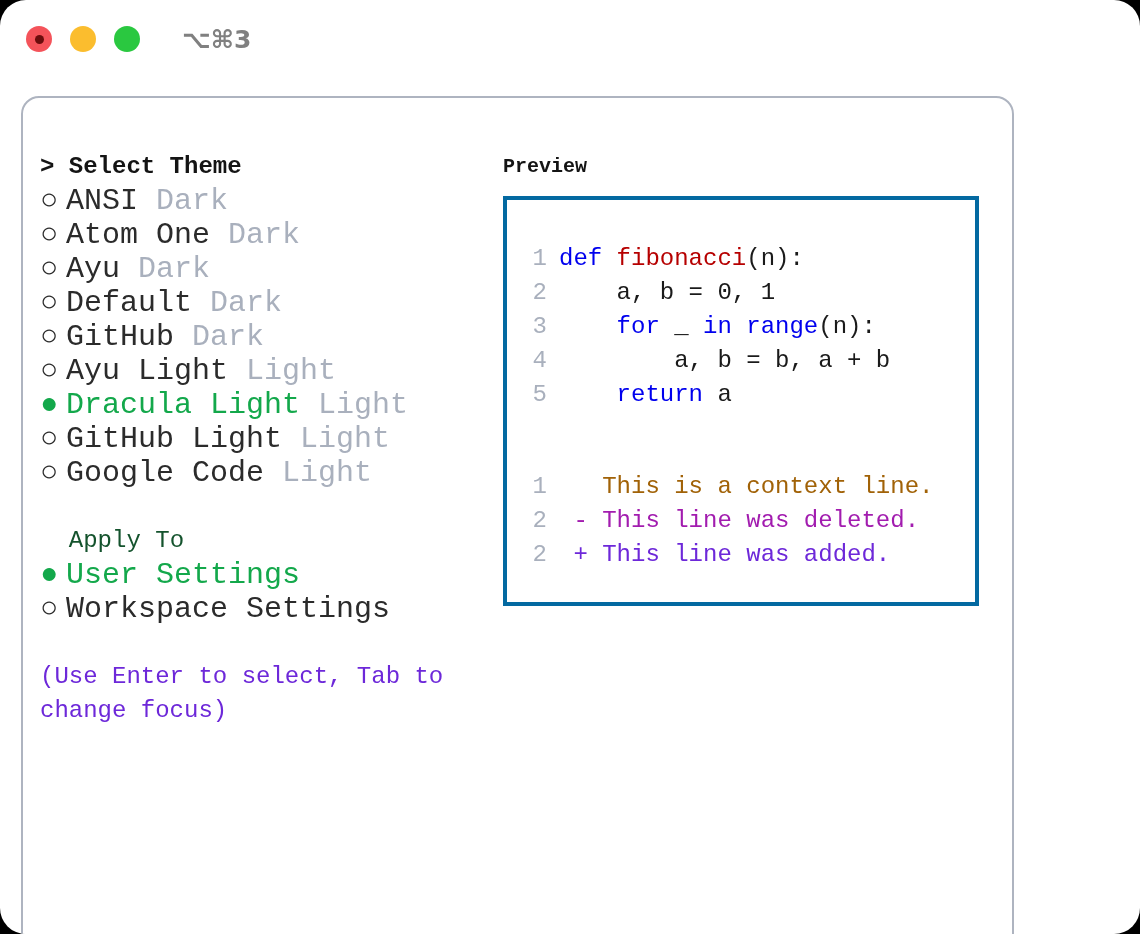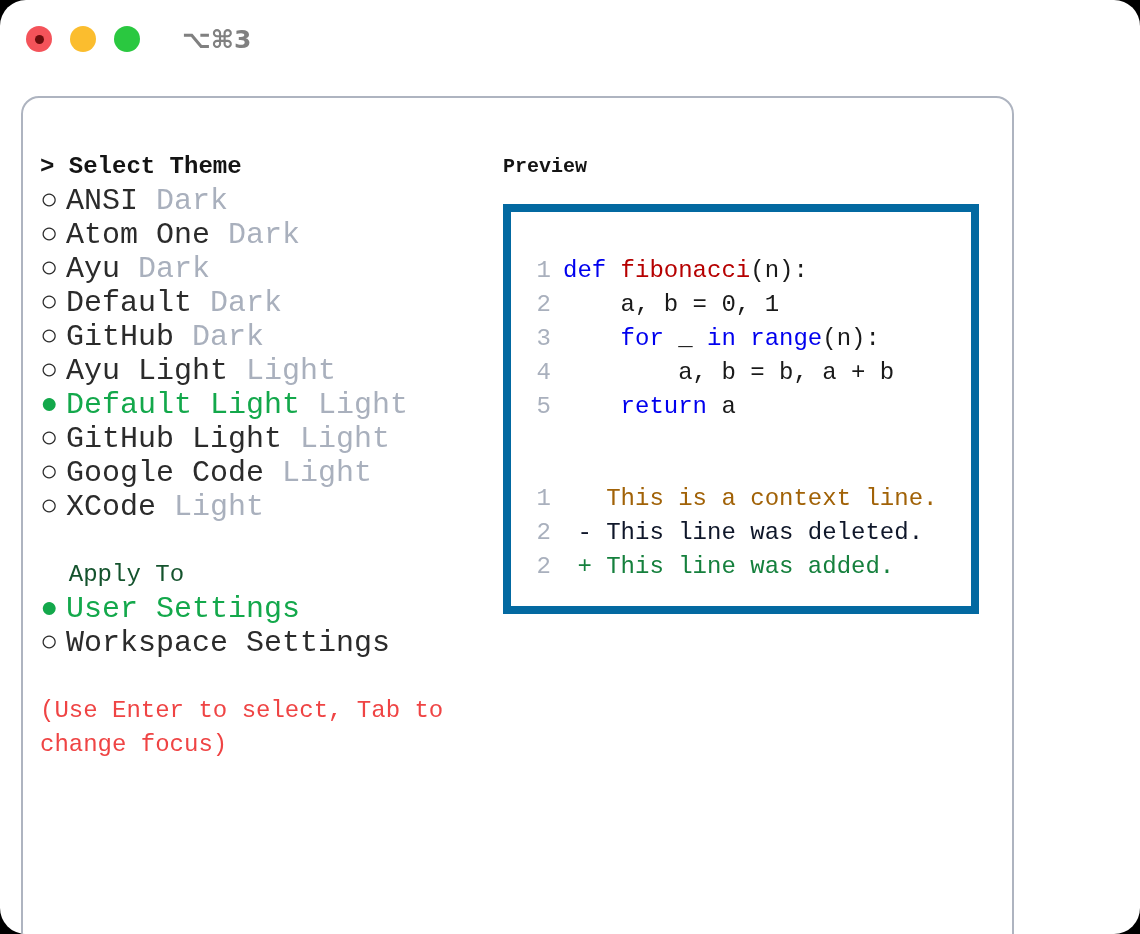--- a/index.html
+++ b/index.html
@@ -122,44 +122,44 @@
     color: #14532d;
     white-space: pre;
     display: block;
   }
   .spacer-line {
     height: 34px;
   }
   .hint {
     font-size: 24px;
     line-height: 34px;
-    color: #ef4444;
+    color: #6d28d9;
     white-space: pre;
     display: block;
   }
 
   
   .right-col {
     position: absolute;
     left: 480px;
     top: 52px;
     width: 500px;
   }
   .preview-heading {
     font-size: 20px;
     font-weight: bold;
     color: #141414;
     line-height: 34px;
     white-space: pre;
   }
   .preview-box {
-    margin-top: 20px;
+    margin-top: 12px;
     width: 476px;
     height: 410px;
-    border: 8px solid #0369a1;
+    border: 4px solid #0369a1;
     box-sizing: border-box;
     background: #ffffff;
     padding: 42px 0 0 14px;
   }
   .code-line {
     font-size: 24px;
     line-height: 34px;
     white-space: pre;
     color: #1a1a1a;
   }
@@ -168,22 +168,22 @@
     display: inline-block;
     width: 26px;
     text-align: right;
     margin-right: 12px;
   }
   .kw { color: #0000ee; }
   .fn { color: #b60000; }
   .pl { color: #1a1a1a; }
   .diff-gap { height: 58px; }
   .diff-context { color: #a16207; }
-  .diff-del { color: #0f172a; }
-  .diff-add { color: #15803d; }
+  .diff-del { color: #a21caf; }
+  .diff-add { color: #6d28d9; }
 </style>
 </head>
 <body>
 
 <div class="window">
 
   <div class="titlebar">
     <div class="dots">
       <div class="dot dot-red">
           <div class="inner"></div>
@@ -199,24 +199,23 @@
 
       <div class="left-col">
         <div class="heading">&gt; Select Theme</div>
         <div id="theme-list">
             <div class="opt-row"><span class="marker">○</span><span class="opt-name">ANSI</span><span class="opt-variant"> Dark</span></div>
             <div class="opt-row"><span class="marker">○</span><span class="opt-name">Atom One</span><span class="opt-variant"> Dark</span></div>
             <div class="opt-row"><span class="marker">○</span><span class="opt-name">Ayu</span><span class="opt-variant"> Dark</span></div>
             <div class="opt-row"><span class="marker">○</span><span class="opt-name">Default</span><span class="opt-variant"> Dark</span></div>
             <div class="opt-row"><span class="marker">○</span><span class="opt-name">GitHub</span><span class="opt-variant"> Dark</span></div>
             <div class="opt-row"><span class="marker">○</span><span class="opt-name">Ayu Light</span><span class="opt-variant"> Light</span></div>
-            <div class="opt-row selected"><span class="marker marker-filled">●</span><span class="opt-name">Default Light</span><span class="opt-variant"> Light</span></div>
+            <div class="opt-row selected"><span class="marker marker-filled">●</span><span class="opt-name">Dracula Light</span><span class="opt-variant"> Light</span></div>
             <div class="opt-row"><span class="marker">○</span><span class="opt-name">GitHub Light</span><span class="opt-variant"> Light</span></div>
             <div class="opt-row"><span class="marker">○</span><span class="opt-name">Google Code</span><span class="opt-variant"> Light</span></div>
-            <div class="opt-row"><span class="marker">○</span><span class="opt-name">XCode</span><span class="opt-variant"> Light</span></div>
           </div>
         <div class="spacer-line"></div>
         <div class="group-head">  <span>Apply To</span></div>
         <div id="apply-to-list">
             <div class="opt-row selected"><span class="marker marker-filled">●</span><span class="opt-name">User Settings</span></div>
             <div class="opt-row"><span class="marker">○</span><span class="opt-name">Workspace Settings</span></div>
           </div>
         <div class="spacer-line"></div>
         <div class="hint">(Use Enter to select, Tab to</div>
         <div class="hint">change focus)</div>

